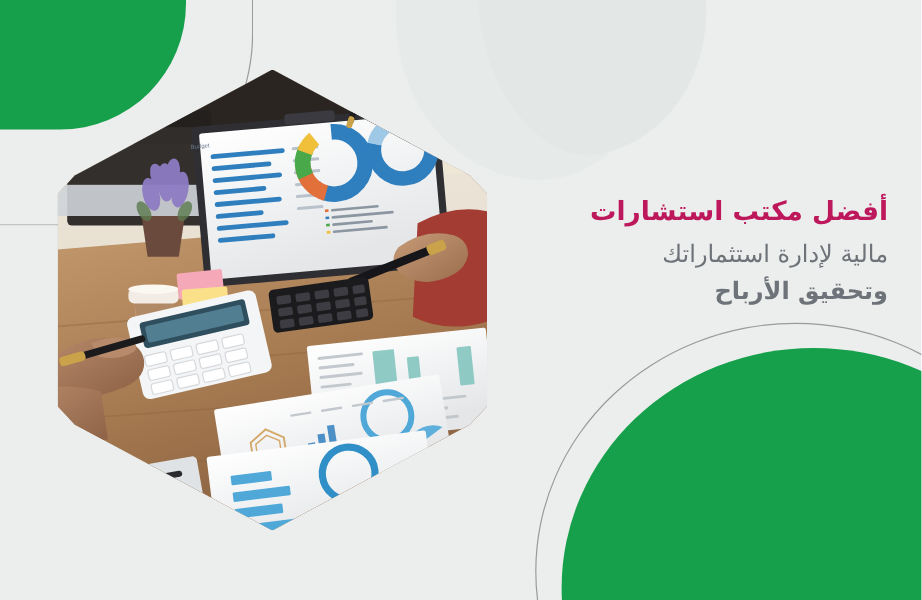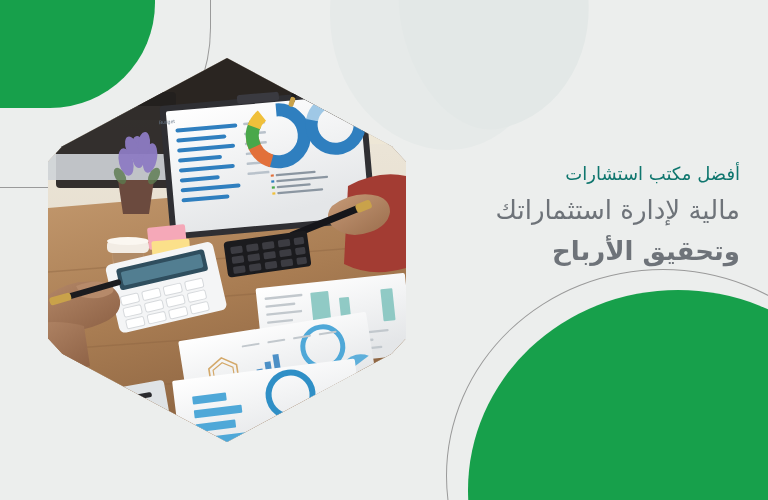--- a/index.html
+++ b/index.html
@@ -105,31 +105,31 @@
   .text-block {
     position: absolute;
     right: 28px;
     top: 162px;
     width: 330px;
     text-align: right;
     direction: rtl;
     z-index: 6;
   }
   .hl-green {
-    color: #0f766e;
-    font-size: 18px;
-    font-weight: normal;
+    color: #be185d;
+    font-size: 22px;
+    font-weight: bold;
     line-height: 1.35;
     letter-spacing: 0px;
     margin: 0 0 4px 0;
     white-space: nowrap;
   }
   .hl-gray {
     color: #6E7379;
-    font-size: 26px;
+    font-size: 20px;
     font-weight: 400;
     line-height: 1.55;
     margin: 0;
   }
   .hl-gray .l2 { display: block; white-space: nowrap; }
   .hl-gray .l3 { display: block; white-space: nowrap; font-weight: bold; }
 </style>
 </head>
 <body>
 

